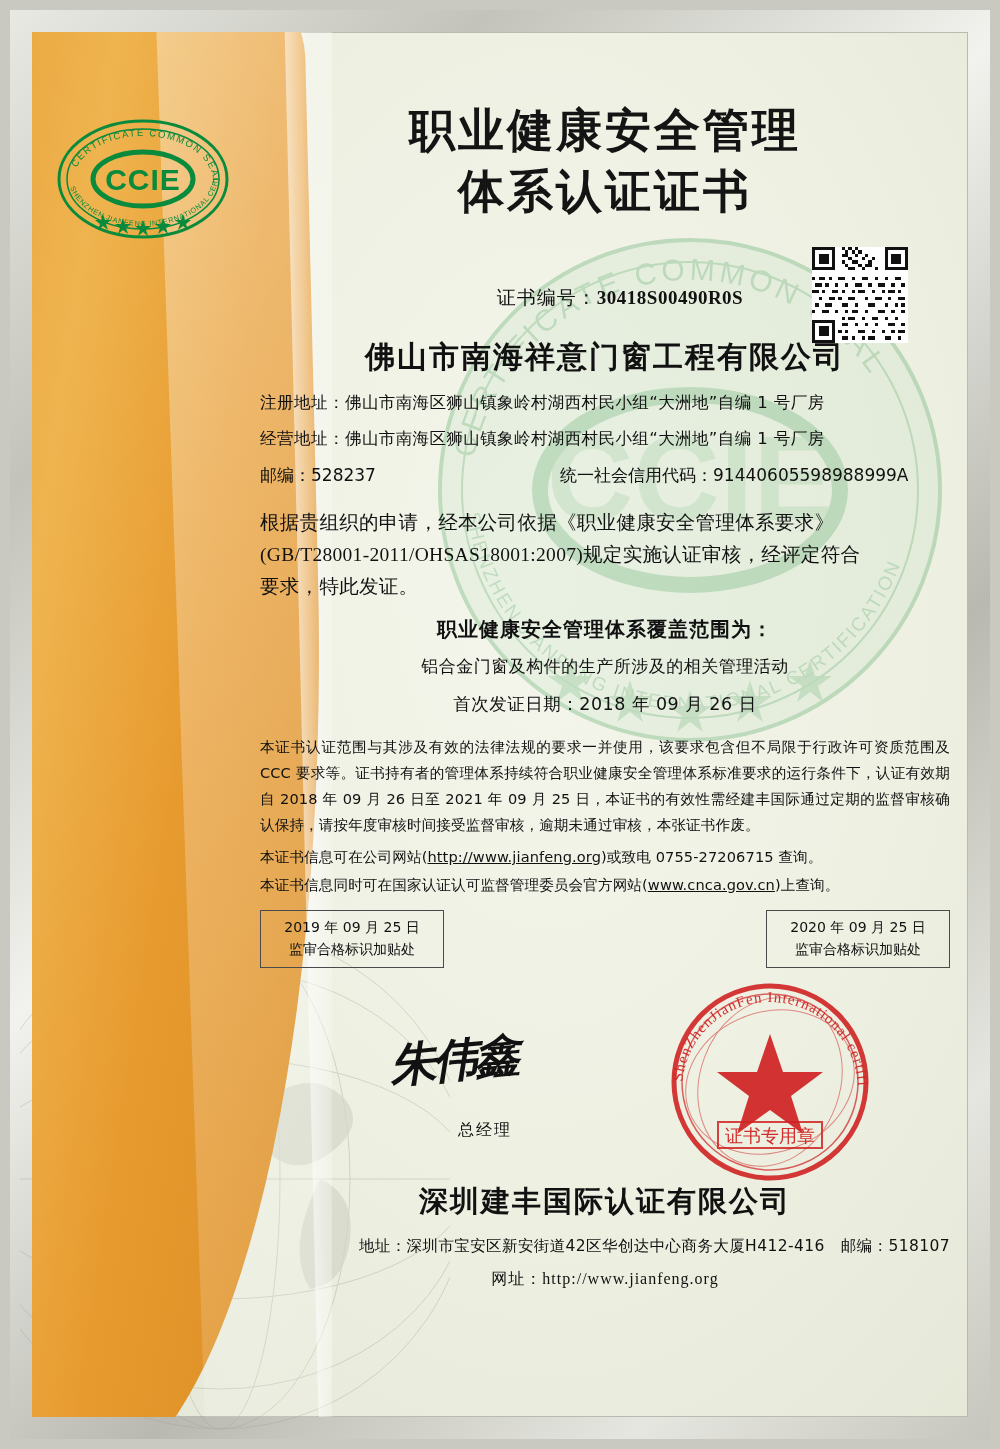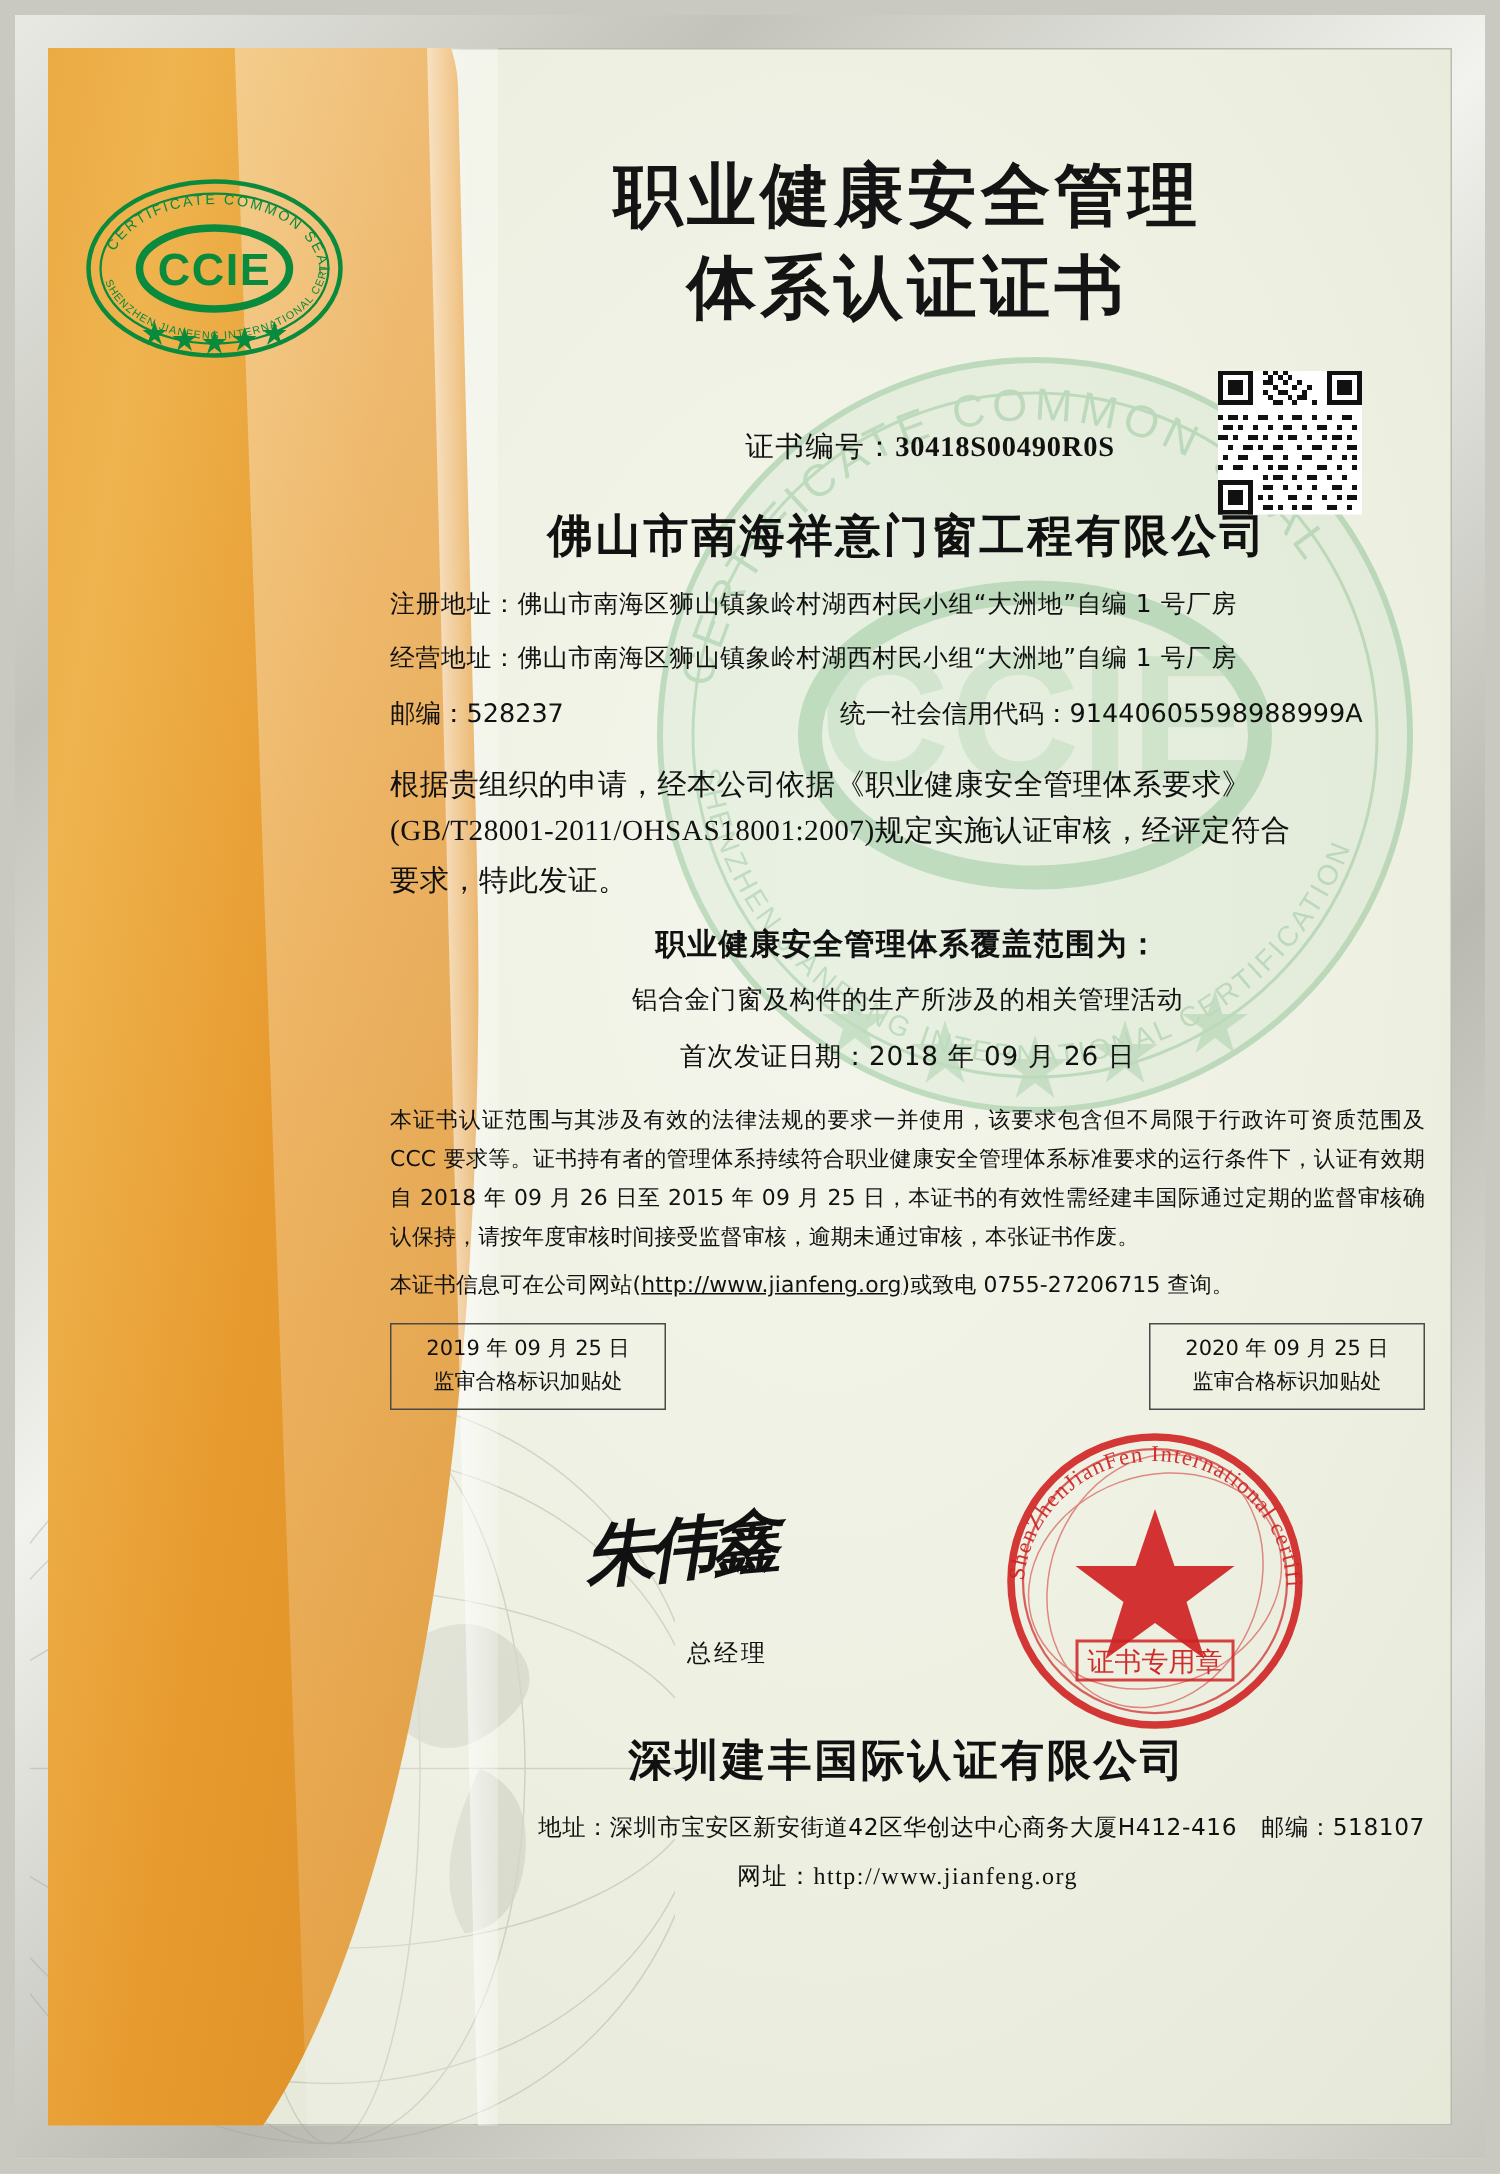--- a/index.html
+++ b/index.html
@@ -462,26 +462,29 @@
       <div>要求，特此发证。</div>
     </div>
 
     <div class="scope-head">职业健康安全管理体系覆盖范围为：</div>
     <div class="scope-body">铝合金门窗及构件的生产所涉及的相关管理活动</div>
 
     <div class="first-date">
       <span>首次发证日期：</span><span>2018 年 09 月 26 日</span>
     </div>
 
-    <div class="fine">本证书认证范围与其涉及有效的法律法规的要求一并使用，该要求包含但不局限于行政许可资质范围及 CCC 要求等。证书持有者的管理体系持续符合职业健康安全管理体系标准要求的运行条件下，认证有效期自 2018 年 09 月 26 日至 2015 年 09 月 25 日，本证书的有效性需经建丰国际通过定期的监督审核确认保持，请按年度审核时间接受监督审核，逾期未通过审核，本张证书作废。</div>
+    <div class="fine">本证书认证范围与其涉及有效的法律法规的要求一并使用，该要求包含但不局限于行政许可资质范围及 CCC 要求等。证书持有者的管理体系持续符合职业健康安全管理体系标准要求的运行条件下，认证有效期自 2018 年 09 月 26 日至 2021 年 09 月 25 日，本证书的有效性需经建丰国际通过定期的监督审核确认保持，请按年度审核时间接受监督审核，逾期未通过审核，本张证书作废。</div>
 
     <div class="fine" style="margin-top:6px;">
       <span>本证书信息可在公司网站(</span><span class="lnk">http://www.jianfeng.org</span><span>)或致电 0755-27206715 查询。</span>
     </div>
 
+    <div class="fine" style="margin-top:2px;">
+      <span>本证书信息同时可在国家认证认可监督管理委员会官方网站(</span><span class="lnk">www.cnca.gov.cn</span><span>)上查询。</span>
+    </div>
 
     <div class="stamp-boxes">
       <div class="stampbox">
         <div>2019 年 09 月 25 日</div>
         <div>监审合格标识加贴处</div>
       </div>
       <div class="stampbox">
         <div>2020 年 09 月 25 日</div>
         <div>监审合格标识加贴处</div>
       </div>

